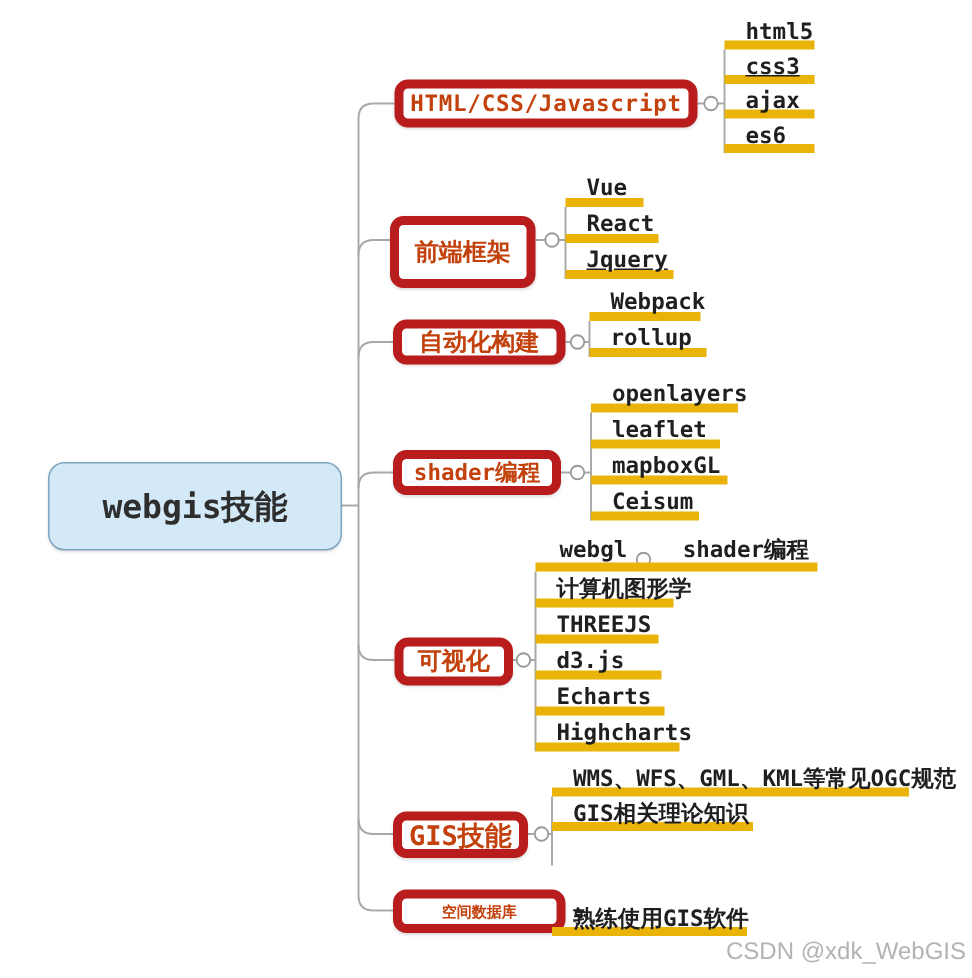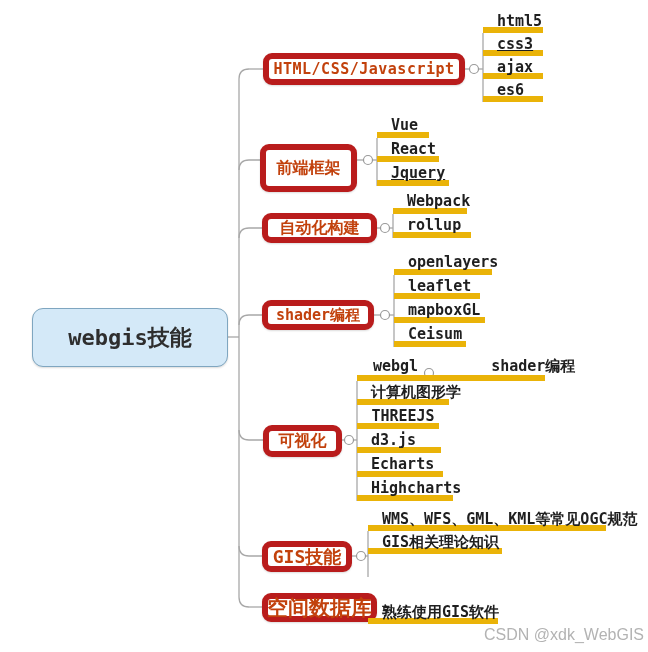--- a/index.html
+++ b/index.html
@@ -11,21 +11,21 @@
         background:#ffffff;border:6px solid #b91c1c;border-radius:9px;
         box-shadow:0 1px 2px rgba(0,0,0,.14);color:#c2410c;font-weight:bold;white-space:nowrap;}
   .root{background:#d4e9f8;border:1.5px solid #7fa6c0;border-radius:11px;font-size:22px;color:#2e2e2e;}
 
   .b1{left:263px;top:53px;width:202px;height:32px;font-size:15px;letter-spacing:.5px;}
   .b2{left:260px;top:144px;width:97px;height:48px;font-size:16px;}
   .b3{left:262px;top:213px;width:115px;height:30px;font-size:16px;}
   .b4{left:262px;top:300px;width:112px;height:30px;font-size:15px;}
   .b5{left:263px;top:425px;width:79px;height:32px;font-size:16px;}
   .b6{left:262px;top:541px;width:90px;height:31px;font-size:18px;}
-  .b7{left:262px;top:593px;width:115px;height:29px;font-size:21px;}
+  .b7{left:262px;top:593px;width:115px;height:29px;font-size:10px;}
   .rootpos{left:32px;top:308px;width:196px;height:59px;}
 
   .leaf-group{position:absolute;}
   .leaf{box-sizing:border-box;border-bottom:6px solid #eab308;padding-left:14px;padding-right:4px;
         font-size:15px;font-weight:bold;color:#1f1f1f;white-space:nowrap;overflow:visible;}
   .h23{height:23px;line-height:22px;}
   .h24{height:24px;line-height:23px;}
   .leaf-split{display:flex;align-items:center;}
   .leaf-split .second{margin-left:37px;}
 
@@ -105,26 +105,26 @@
   </div>
 
   <div class="leaf-group" style="left:394px;top:251px;">
     <div class="leaf h24" style="width:98px;">openlayers</div>
     <div class="leaf h24" style="width:86px;">leaflet</div>
     <div class="leaf h24" style="width:91px;">mapboxGL</div>
     <div class="leaf h24" style="width:72px;">Ceisum</div>
   </div>
 
   <div class="leaf-group" style="left:357px;top:357px;">
-    <div class="leaf h24 leaf-split" style="width:188px;padding-left:16px;gap:36px;">
+    <div class="leaf h24 leaf-split" style="width:188px;padding-left:16px;">
       <span>webgl</span>
       <span class="second">shader编程</span>
     </div>
     <div class="leaf h24" style="width:92px;">计算机图形学</div>
-    <div class="leaf h24" style="width:82px;text-align:center;">THREEJS</div>
+    <div class="leaf h24" style="width:82px;">THREEJS</div>
     <div class="leaf h24" style="width:84px;">d3.js</div>
     <div class="leaf h24" style="width:86px;">Echarts</div>
     <div class="leaf h24" style="width:96px;">Highcharts</div>
   </div>
 
   <div class="leaf-group" style="left:368px;top:508px;">
     <div class="leaf h23" style="width:238px;">WMS、WFS、GML、KML等常见OGC规范</div>
     <div class="leaf h23" style="width:134px;">GIS相关理论知识</div>
     <div class="leaf h23" style="width:130px;margin-top:47px;">熟练使用GIS软件</div>
   </div>

